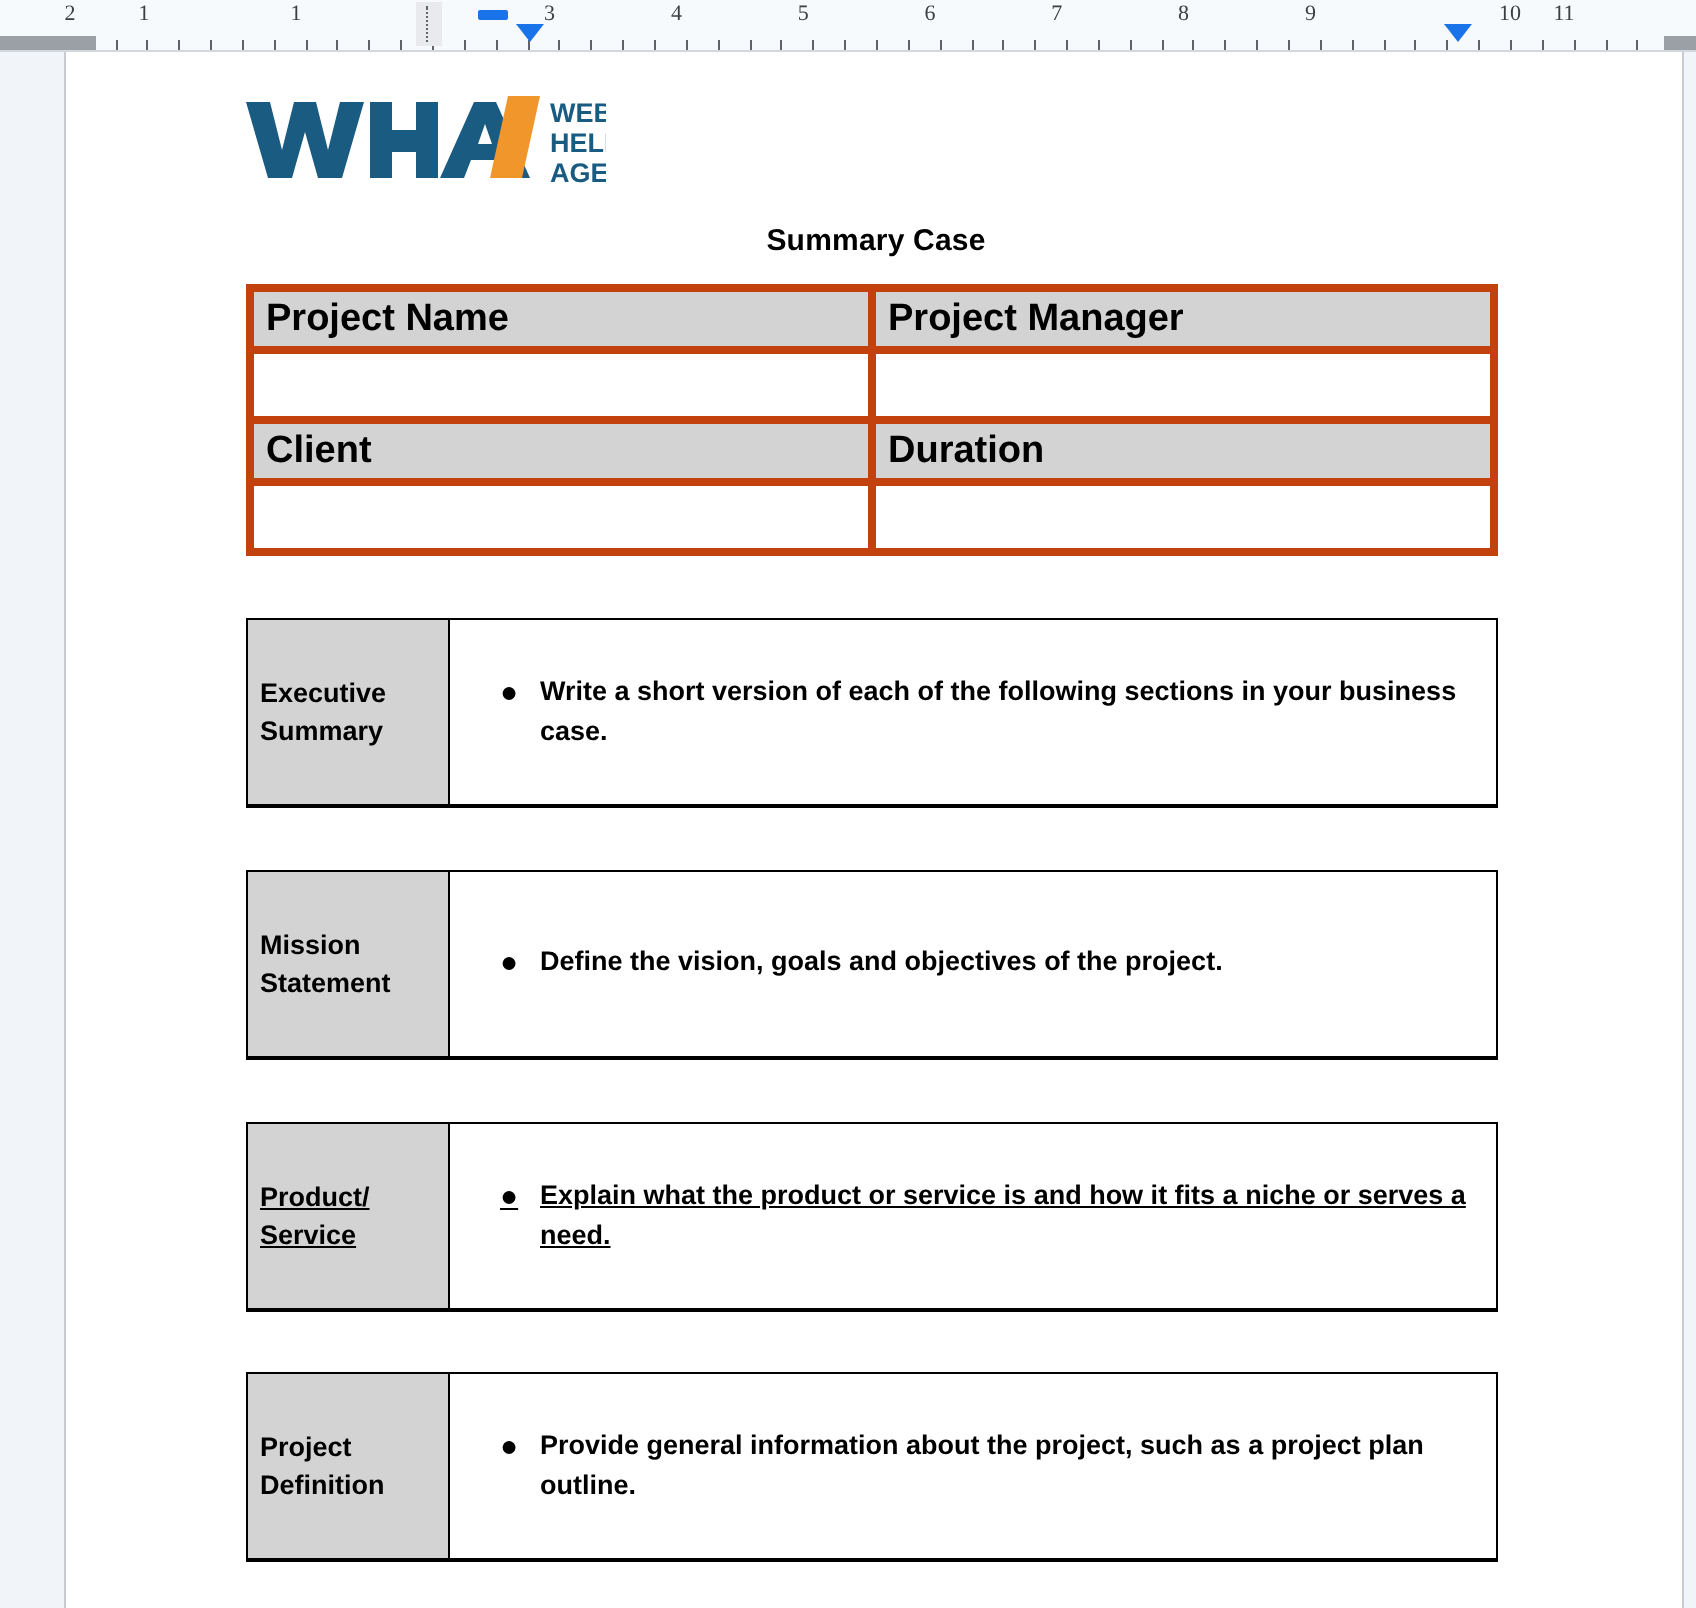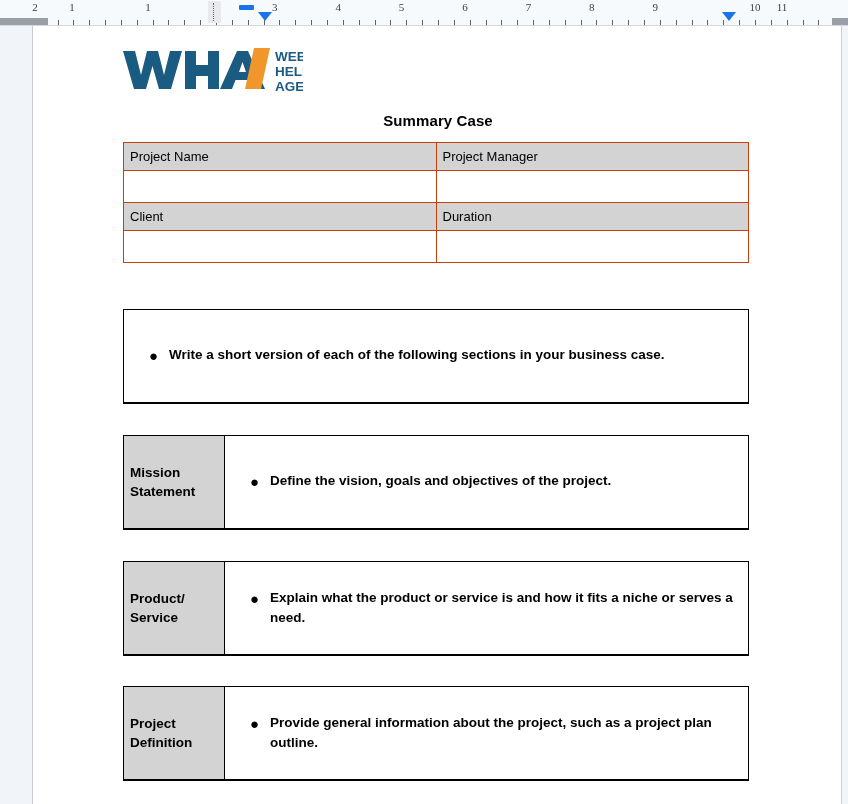--- a/index.html
+++ b/index.html
@@ -134,24 +134,24 @@
   
   .info-table {
     position: absolute;
     left: 90px;
     top: 116px;
     width: 626px;
     border-collapse: collapse;
     table-layout: fixed;
   }
   .info-table td {
-    border: 1px solid #c2410c;
+    border: 4px solid #c2410c;
     padding: 0 6px;
-    font-size: 13px;
-    font-weight: normal;
+    font-size: 19px;
+    font-weight: bold;
     color: #000;
     vertical-align: middle;
   }
   .info-table td.head {
     background: #d3d3d3;
     height: 27px;
   }
   .info-table td.blank {
     background: #ffffff;
     height: 31px;
@@ -332,39 +332,40 @@
           <td class="head">Duration</td>
         </tr>
         <tr>
           <td class="blank"></td>
           <td class="blank"></td>
         </tr>
       </tbody>
     </table>
 
     <div class="section-block" style="top:283px; height:95px;">
+      <div class="section-label">Executive Summary</div>
       <div class="section-body">
         <div class="bullet-row">
           <span class="bullet-dot">●</span>
           <span class="bullet-text">Write a short version of each of the following sections in your business case.</span>
         </div>
       </div>
     </div>
 
     <div class="section-block" style="top:409px; height:95px;">
       <div class="section-label">Mission Statement</div>
       <div class="section-body">
         <div class="bullet-row">
           <span class="bullet-dot">●</span>
           <span class="bullet-text">Define the vision, goals and objectives of the project.</span>
         </div>
       </div>
     </div>
 
-    <div class="section-block" style="top:535px; height:95px;">
+    <div class="section-block" style="top:535px; height:95px;text-decoration:underline;">
       <div class="section-label">Product/ Service</div>
       <div class="section-body">
         <div class="bullet-row">
           <span class="bullet-dot">●</span>
           <span class="bullet-text">Explain what the product or service is and how it fits a niche or serves a need.</span>
         </div>
       </div>
     </div>
 
     <div class="section-block" style="top:660px; height:95px;justify-content:center;">

